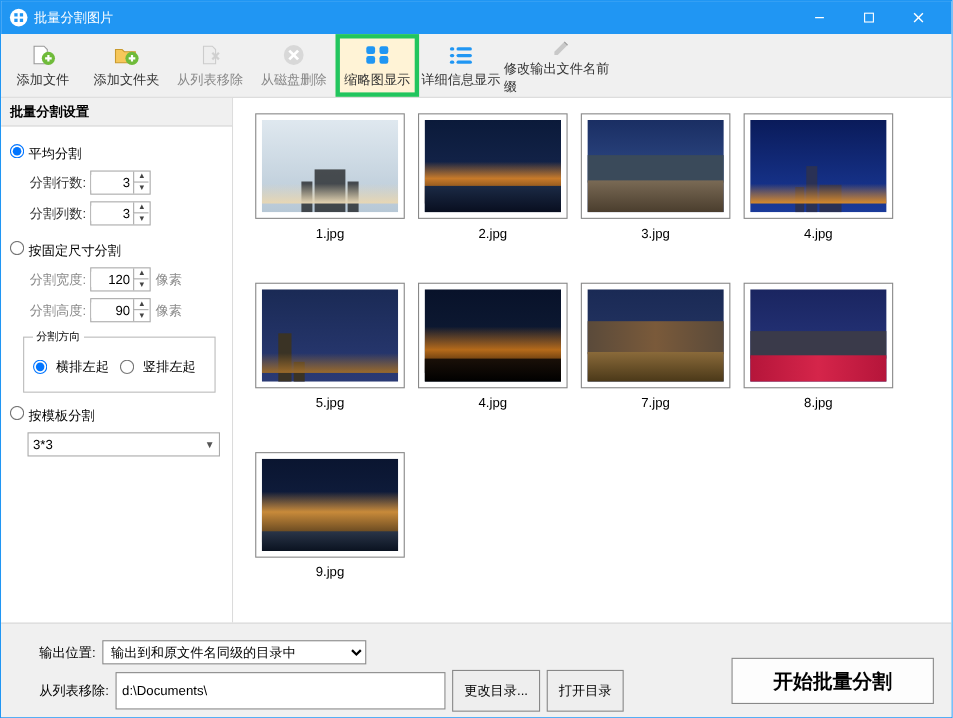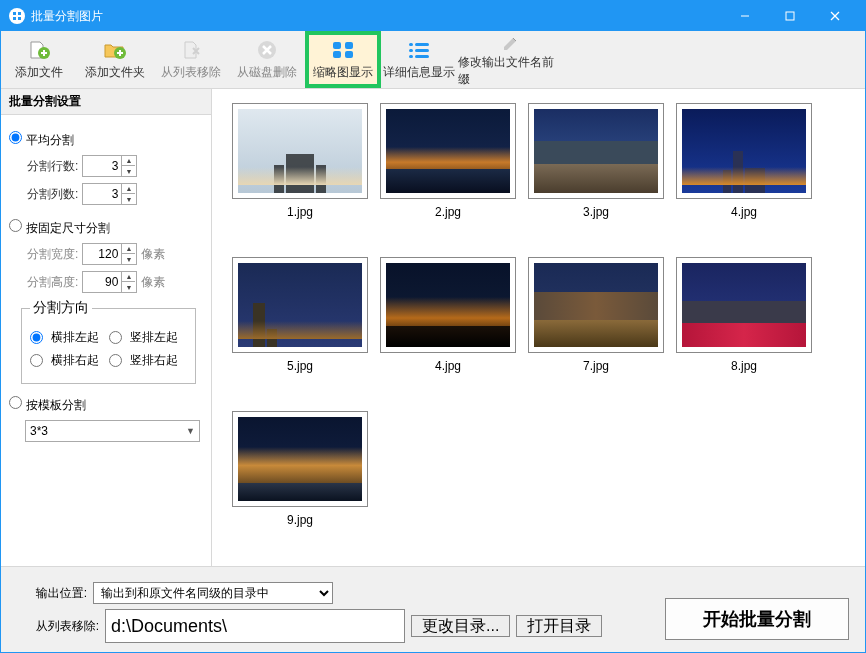--- a/index.html
+++ b/index.html
@@ -28,43 +28,43 @@
 .radio-row { display: flex; align-items: center; margin: 6px 0; }
 .radio-row label { cursor: pointer; }
 .sublabel { display: flex; align-items: center; margin: 6px 0 6px 18px; gap: 4px; color:#333;}
 .sublabel.dim { color:#888;}
 .numbox { width: 55px; height: 22px; border: 1px solid #aaa; display: flex; align-items: center; background:#fff;}
 .numbox input { border: none; width: 38px; text-align: right; padding-right: 3px; font-size: 12px; outline:none;}
 .numbox .spins { display:flex; flex-direction:column; width:14px;}
 .numbox .spins div { height:10px; border-left:1px solid #aaa; display:flex; align-items:center; justify-content:center; font-size:7px; line-height:7px; cursor:pointer; color:#444;}
 .numbox .spins div:first-child { border-bottom:1px solid #aaa; }
 fieldset.dirgroup { border:1px solid #bbb; margin: 6px 0 6px 12px; padding: 6px 8px 8px; width: 175px;}
-fieldset.dirgroup legend { font-size:14px; padding:0 3px;}
+fieldset.dirgroup legend { font-size:10px; padding:0 3px;}
 .dirrow { display:flex; gap:10px; margin:6px 0;}
 .dirrow label { display:flex; align-items:center; gap:4px; cursor:pointer;}
 .combo { width: 175px; height: 22px; border:1px solid #aaa; margin:4px 0 0 16px; display:flex; align-items:center; padding:0 4px; justify-content:space-between; background:#fff; cursor:pointer;}
 .combo .carrow { font-size:9px; color:#555;}
 
 .gallery { flex:1; padding: 14px 20px; overflow:auto; background:#fff;}
 .grid4 { display:grid; grid-template-columns: repeat(4, 136px); gap: 38px 12px; }
 .thumb { display:flex; flex-direction:column; align-items:center; gap:6px; cursor:pointer;}
 .frame { width:136px; height:96px; border:1px solid #888; padding:5px; background:#fff; display:flex; align-items:center; justify-content:center;}
 .pic { width:124px; height:84px; position:relative; overflow:hidden;}
 .sky { position:absolute; inset:0; }
 .towers { position:absolute; bottom:0; left:0; right:0; height:55%; display:flex; align-items:flex-end; justify-content:center; gap:2px;}
 .twr { background: rgba(0,0,0,0.65); }
 .lights { position:absolute; bottom:8px; left:0; right:0; height:18px; }
 .thumblabel { font-size:12px; }
 
 .footer { border-top:1px solid #d8d8d8; background:#f0f0f0; height: 86px; padding: 10px 14px; position:relative;}
 .frow { display:flex; align-items:center; margin:5px 0; gap:6px;}
 .frow .flabel { width:72px; text-align:right;}
 select.outsel { width: 240px; height:22px; border:1px solid #888; background:#fff; font-size:12px; padding:1px 3px;}
-.pathbox { width: 300px; height:22px; border:1px solid #888; background:#fff; padding:16px 5px; font-size:18px;}
-.btn { height:22px; border:1px solid #888; background:#eee; padding:0 10px; cursor:pointer; font-size:16px;}
+.pathbox { width: 300px; height:22px; border:1px solid #888; background:#fff; padding:16px 5px; font-size:12px;}
+.btn { height:38px; border:1px solid #888; background:#eee; padding:0 10px; cursor:pointer; font-size:12px;}
 .bigbtn { position:absolute; right:16px; bottom:12px; width:184px; height:42px; border:1px solid #888; background:#fdfdfd; font-size:18px; font-weight:bold; cursor:pointer;}
 
 input[type=radio]{ margin-right:4px; cursor:pointer;}
 </style>
 </head>
 <body>
 
 <div class="titlebar">
   <span class="logo">
     <svg viewBox="0 0 10 10">
@@ -229,30 +229,20 @@
         <div class="dirrow">
           <label>
               <input type="radio" name="dir" checked="" style="">
               <span>横排左起</span>
             </label>
           <label>
               <input type="radio" name="dir" style="">
               <span>竖排左起</span>
             </label>
         </div>
-        <div class="dirrow">
-          <label>
-              <input type="radio" name="dir" style="">
-              <span>横排右起</span>
-            </label>
-          <label>
-              <input type="radio" name="dir" style="">
-              <span>竖排右起</span>
-            </label>
-        </div>
       </fieldset>
 
       <div class="radio-row" style="margin-top:12px;">
           <label><input type="radio" name="mode" style=""><span>按模板分割</span></label>
         </div>
       <div class="combo">
         <span>3*3</span>
         <span class="carrow">▼</span>
       </div>
     </div>

